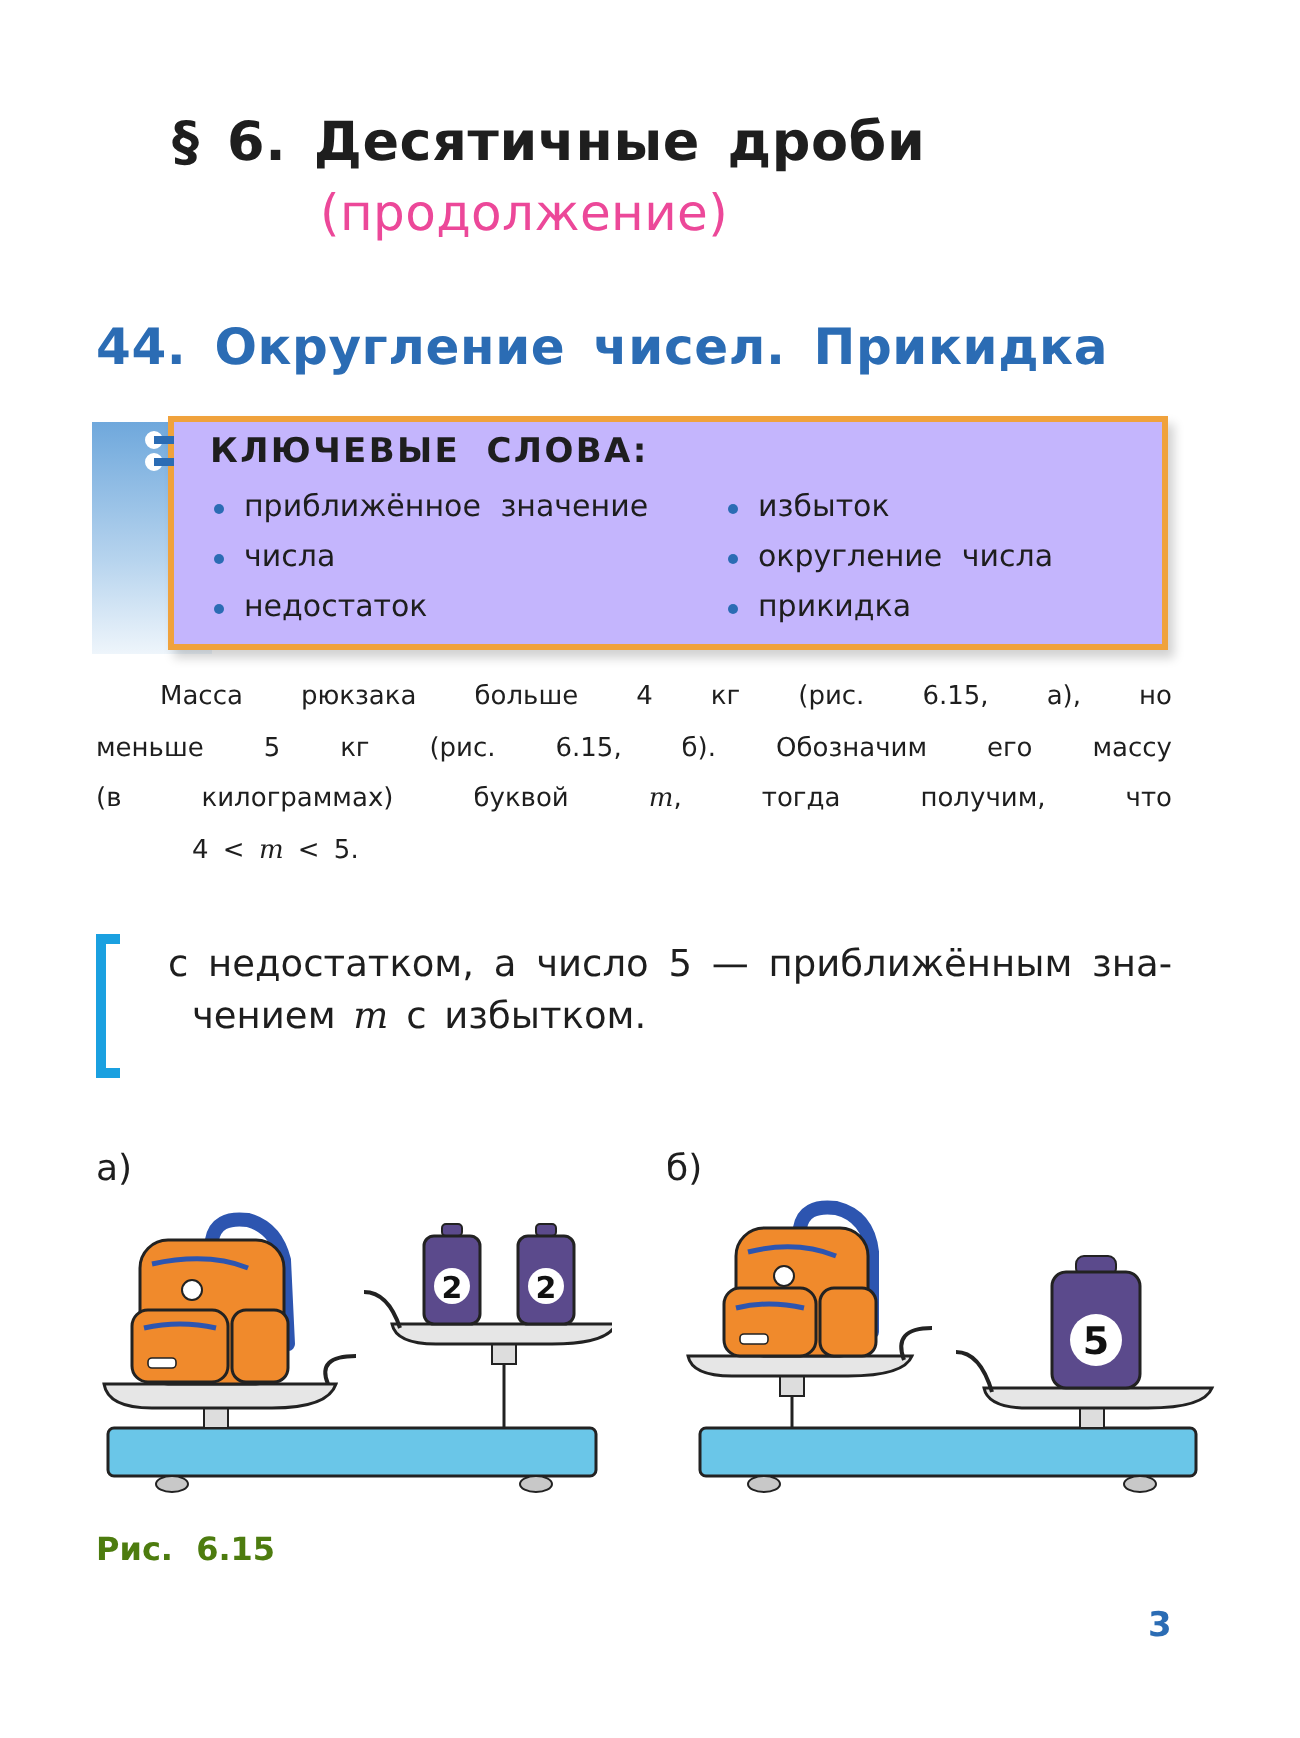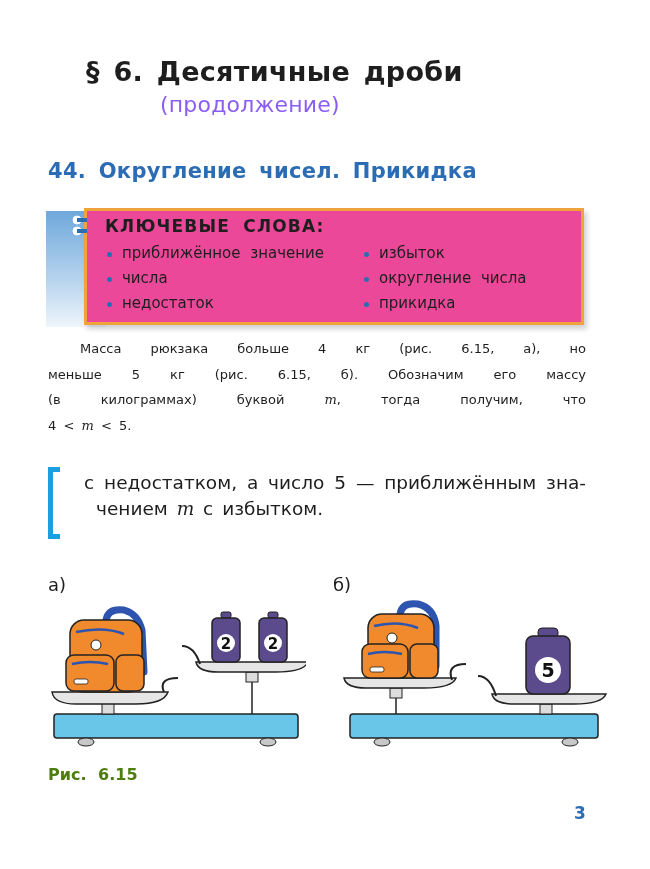--- a/index.html
+++ b/index.html
@@ -6,35 +6,35 @@
     html, body { width: 650px; height: 869px; background: #ffffff; overflow: hidden; }
     body { font-family: "DejaVu Sans", sans-serif; color: #1e1e1e; position: relative; }
 
     .chapter-title {
       position: absolute; left: 86px; top: 56px;
       font-family: "DejaVu Sans", sans-serif; font-weight: bold; font-size: 27px; color: #1e1e1e;
       letter-spacing: 0.3px; word-spacing: 4px;
     }
     .chapter-subtitle {
       position: absolute; left: 160px; top: 92px;
-      font-size: 22px; color: #8b5cf6; letter-spacing: 0.2px;
+      font-size: 25px; color: #ec4899; letter-spacing: 0.2px;
     }
     .section-title {
       position: absolute; left: 48px; top: 159px;
-      font-size: 21px; font-weight: bold; color: #2b6cb4; word-spacing: 5px; letter-spacing: 0.3px;
+      font-size: 25px; font-weight: bold; color: #2b6cb4; word-spacing: 5px; letter-spacing: 0.3px;
     }
 
     .kw-bg {
       position: absolute; left: 46px; top: 211px; width: 60px; height: 116px;
       background: linear-gradient(to bottom, #6fa8dc 0%, #b7d4ee 60%, #eef5fb 100%);
     }
     .kw-rings { position: absolute; left: 72px; top: 215px; width: 16px; height: 22px; }
     .kw-box {
       position: absolute; left: 84px; top: 208px; width: 500px; height: 117px;
-      border: 3px solid #f0a23c; background: #ec4899;
+      border: 3px solid #f0a23c; background: #c4b5fd;
       box-shadow: 3px 4px 5px rgba(0,0,0,0.18);
     }
     .kw-title {
       position: absolute; left: 18px; top: 5px;
       font-size: 17px; font-weight: bold; color: #1e1e1e; letter-spacing: 1.2px; word-spacing: 6px;
     }
     .kw-col { position: absolute; top: 30px; list-style: none; }
     .kw-col.left { left: 18px; }
     .kw-col.right { left: 275px; }
     .kw-col li {
@@ -44,21 +44,21 @@
       position: absolute; left: 2px; top: 11px; width: 5px; height: 5px; border-radius: 50%; background: #2b6cb4;
     }
 
     .paragraph {
       position: absolute; left: 48px; top: 336px; width: 538px;
       font-size: 13px; line-height: 25.5px; color: #1e1e1e; text-align: justify; text-align-last: left;
       word-spacing: 3px;
     }
     .paragraph .indent { display: inline-block; width: 32px; }
     .paragraph .line { display: block; text-align: justify; text-align-last: justify; }
-    .paragraph .line.last { text-align-last: left; }
+    .paragraph .line.last { text-align-last: left; margin-left: 48px; }
     .var { font-style: italic; font-family: "DejaVu Serif", serif; }
 
     .def-bracket {
       position: absolute; left: 48px; top: 467px; width: 12px; height: 72px;
       border: 5px solid #1aa0e0; border-right: none;
     }
     .definition {
       position: absolute; left: 84px; top: 470px; width: 502px;
       font-size: 18.5px; line-height: 25.5px; color: #1e1e1e; word-spacing: 3px;
     }

